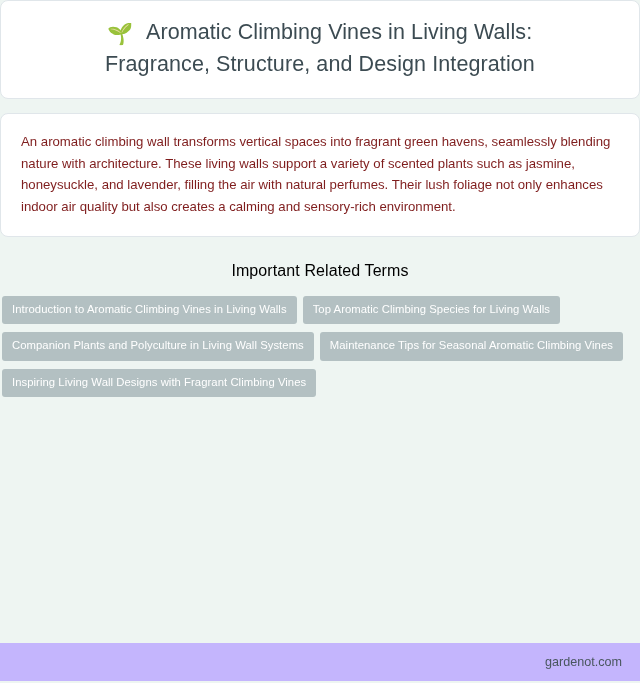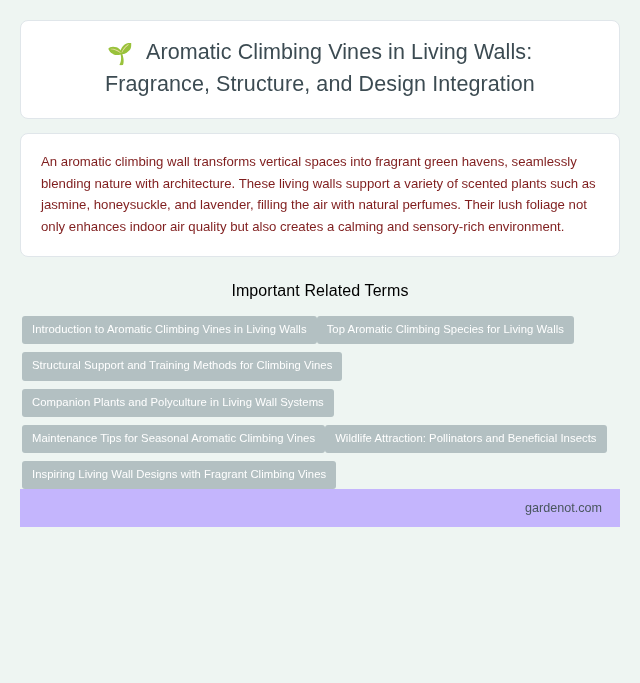--- a/index.html
+++ b/index.html
@@ -10,22 +10,21 @@
     width: 640px;
     height: 683px;
     background: #eef5f2;
     font-family: "Liberation Sans", sans-serif;
     -webkit-font-smoothing: antialiased;
     overflow: hidden;
   }
   .page {
     box-sizing: border-box;
     width: 640px;
-    height: 515px;
-    padding: 20px;
+    height: 681px;
     display: flex;
     flex-direction: column;
   }
   .card {
     background: #ffffff;
     border: 1px solid #e0e6ea;
     border-radius: 8px;
     box-sizing: border-box;
   }
   
@@ -65,21 +64,21 @@
     font-size: 16px;
     font-weight: 400;
     color: #000000;
     margin: 5px 0 16px 0;
     letter-spacing: 0.1px;
   }
   .tag-list {
     display: flex;
     flex-wrap: wrap;
     align-content: flex-start;
-    gap: 8px 0;
+    gap: 8px 6px;
     padding: 0 2px;
   }
   .tag {
     background: #b3c0c2;
     color: #ffffff;
     font-size: 11.3px;
     line-height: 1;
     padding: 8px 10px 9px 10px;
     border-radius: 3px;
     white-space: nowrap;
@@ -112,24 +111,22 @@
 
   <div class="card summary-card">
     <p class="summary-text">An aromatic climbing wall transforms vertical spaces into fragrant green havens, seamlessly blending nature with architecture. These living walls support a variety of scented plants such as jasmine, honeysuckle, and lavender, filling the air with natural perfumes. Their lush foliage not only enhances indoor air quality but also creates a calming and sensory-rich environment.</p>
   </div>
 
   <h2 class="terms-heading">Important Related Terms</h2>
 
   <div class="tag-list">
     <a class="tag">Introduction to Aromatic Climbing Vines in Living Walls</a>
     <a class="tag">Top Aromatic Climbing Species for Living Walls</a>
-    <a class="tag">Structural Support and Training Methods for Climbing Vines</a>
     <a class="tag">Companion Plants and Polyculture in Living Wall Systems</a>
     <a class="tag">Maintenance Tips for Seasonal Aromatic Climbing Vines</a>
-    <a class="tag">Wildlife Attraction: Pollinators and Beneficial Insects</a>
     <a class="tag">Inspiring Living Wall Designs with Fragrant Climbing Vines</a>
   </div>
 
   <div class="footer">
     <span class="footer-text">gardenot.com</span>
   </div>
 
 </div>
 
 </body></html>

